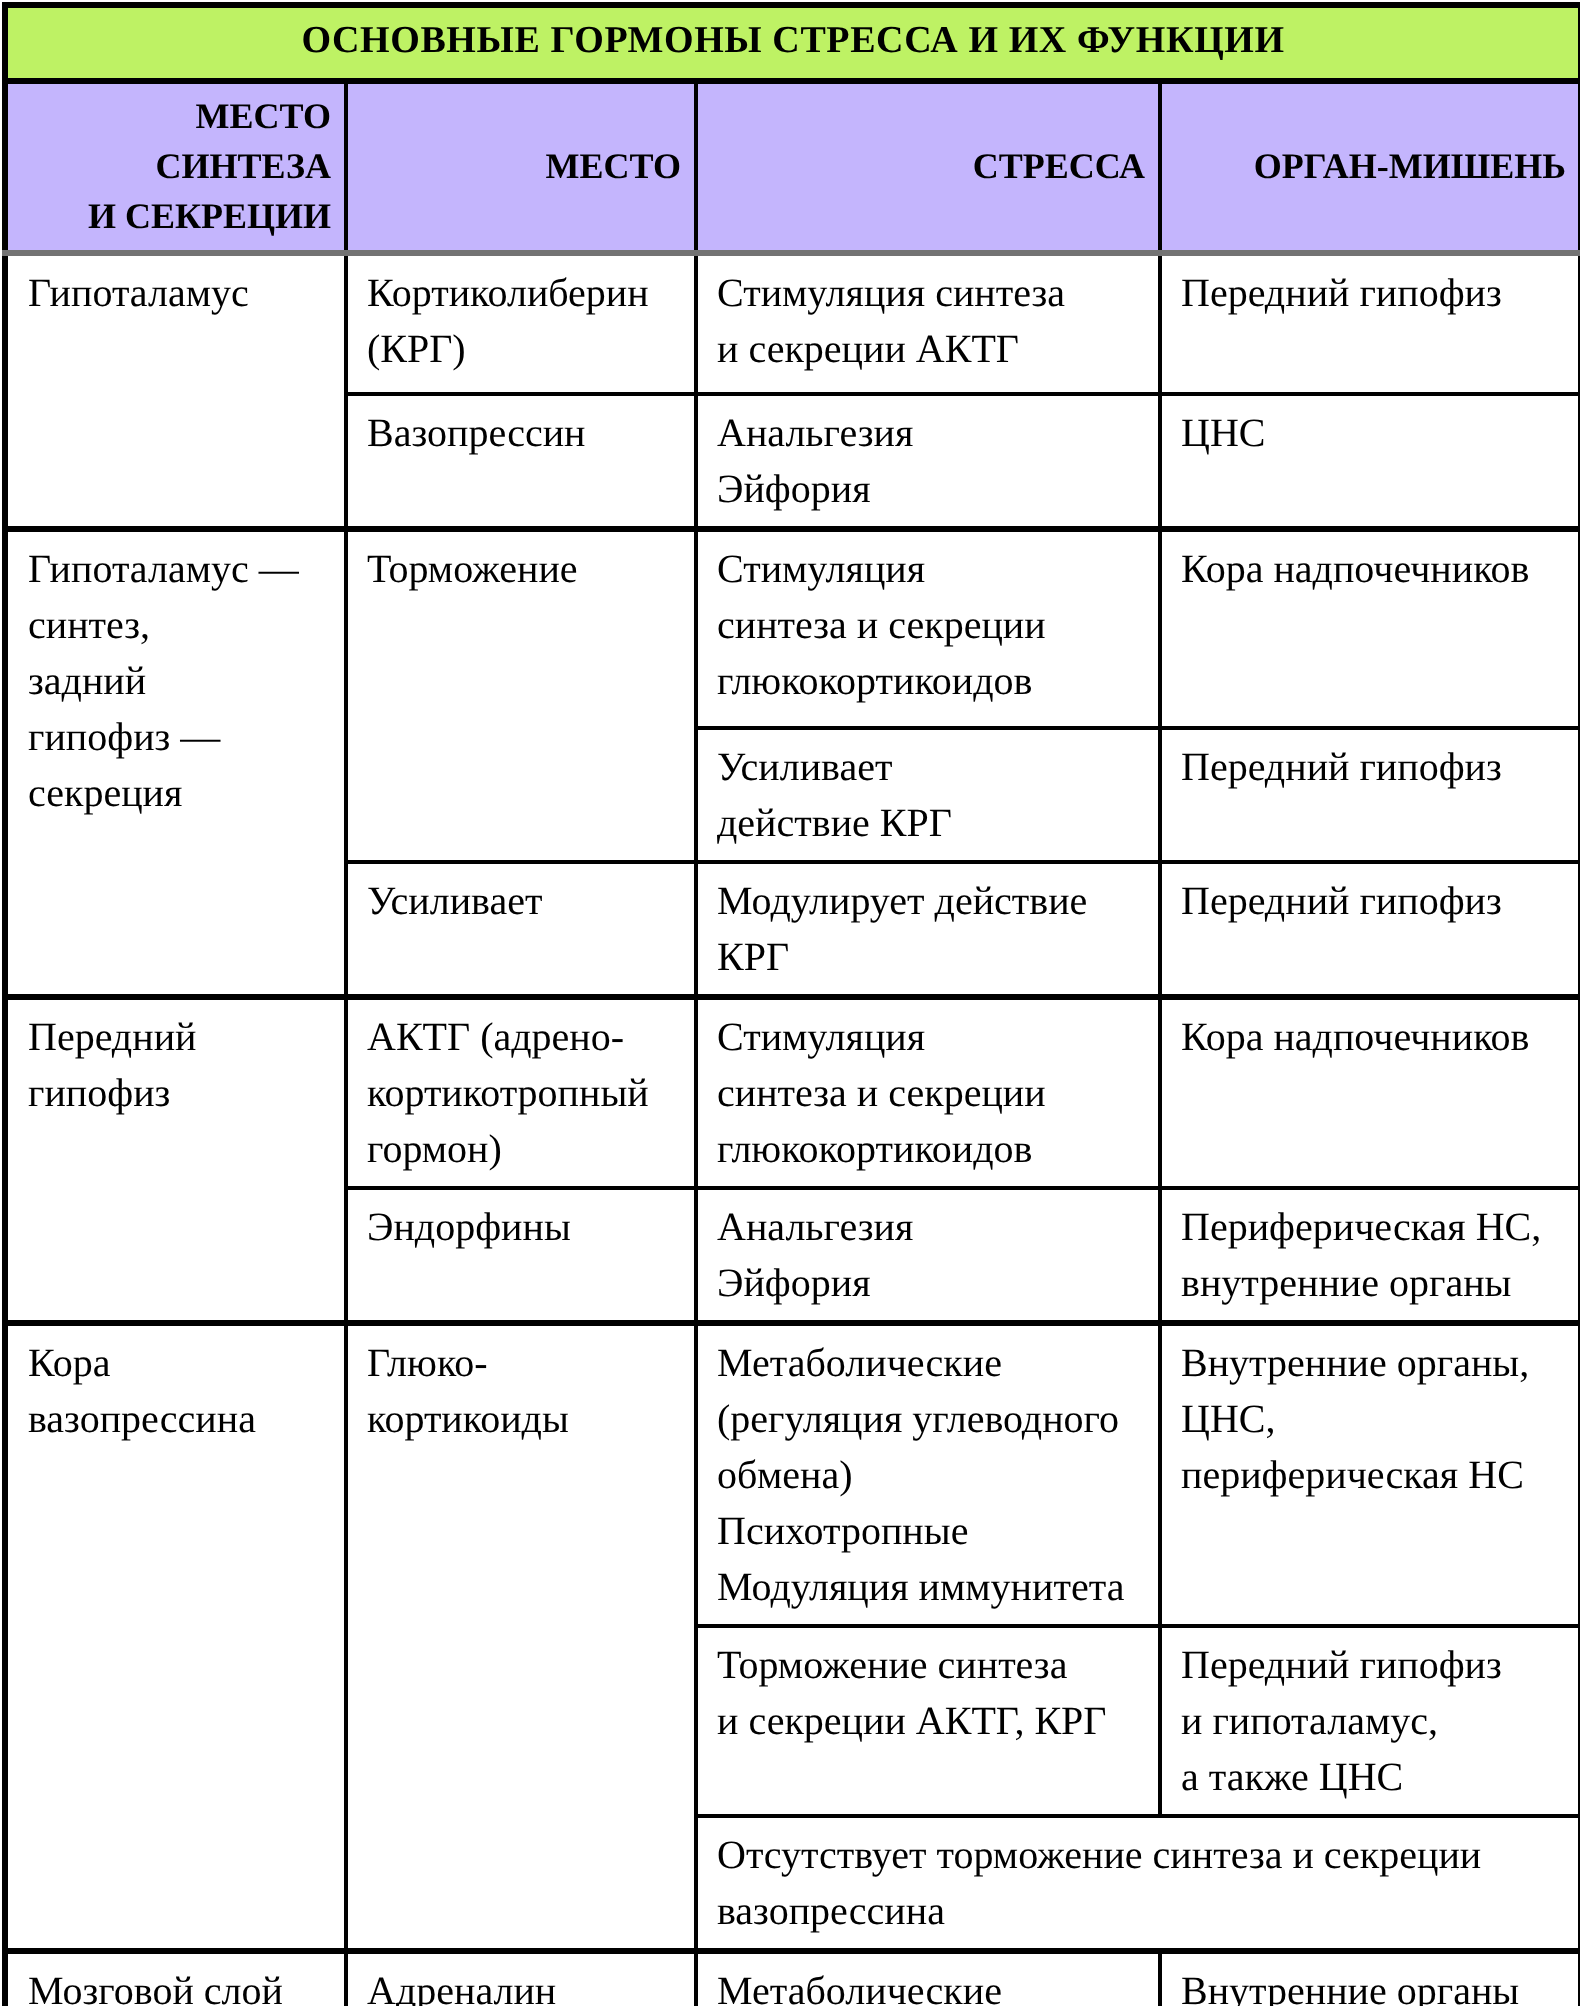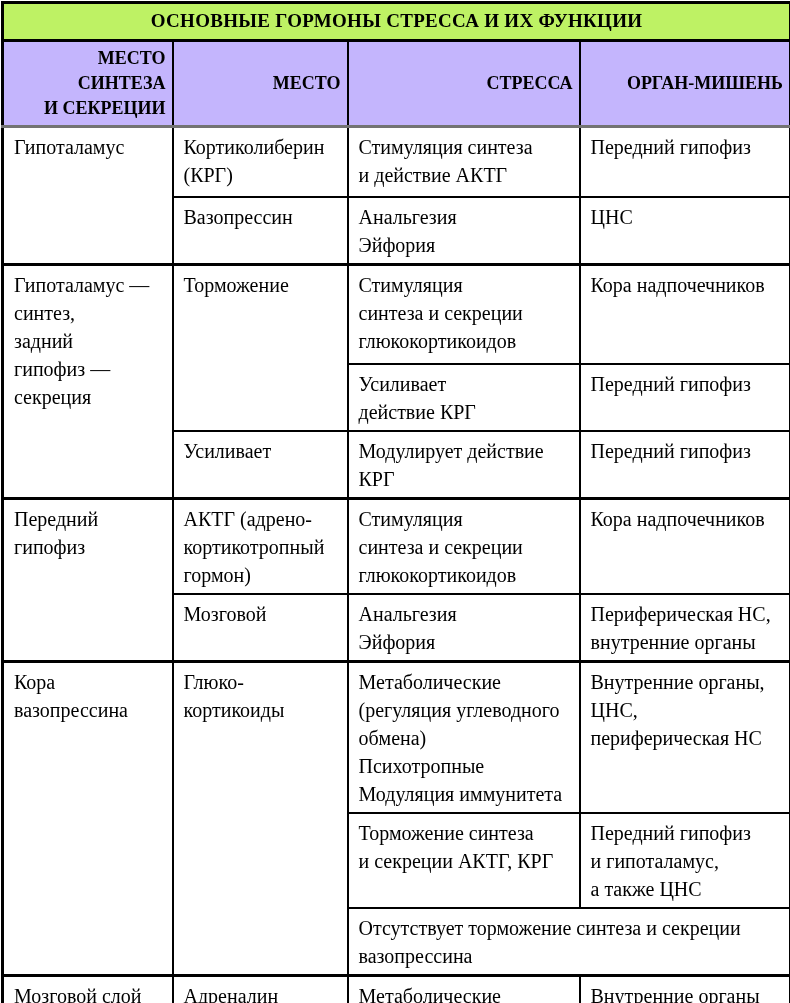--- a/index.html
+++ b/index.html
@@ -80,21 +80,21 @@
         <th>МЕСТО</th>
         <th>СТРЕССА</th>
         <th>ОРГАН-МИШЕНЬ</th>
       </tr>
 
       <tr class="section-start" style="height:70px">
         <td rowspan="2" class="vmid">Гипоталамус</td>
         <td>Кортиколиберин
 (КРГ)</td>
         <td>Стимуляция синтеза
-и действие АКТГ</td>
+и секреции АКТГ</td>
         <td>Передний гипофиз</td>
       </tr>
       <tr style="height:66px">
         <td>Вазопрессин</td>
         <td>Анальгезия
 Эйфория</td>
         <td>ЦНС</td>
       </tr>
 
       <tr class="section-start" style="height:100px">
@@ -126,21 +126,21 @@
 гипофиз</td>
         <td>АКТГ (адрено-
 кортикотропный
 гормон)</td>
         <td>Стимуляция
 синтеза и секреции
 глюкокортикоидов</td>
         <td>Кора надпочечников</td>
       </tr>
       <tr style="height:64px">
-        <td>Мозговой</td>
+        <td>Эндорфины</td>
         <td>Анальгезия
 Эйфория</td>
         <td>Периферическая НС,
 внутренние органы</td>
       </tr>
 
       <tr class="section-start" style="height:141px">
         <td rowspan="3" class="vmid">Кора
 вазопрессина</td>
         <td rowspan="3" class="vmid">Глюко-

